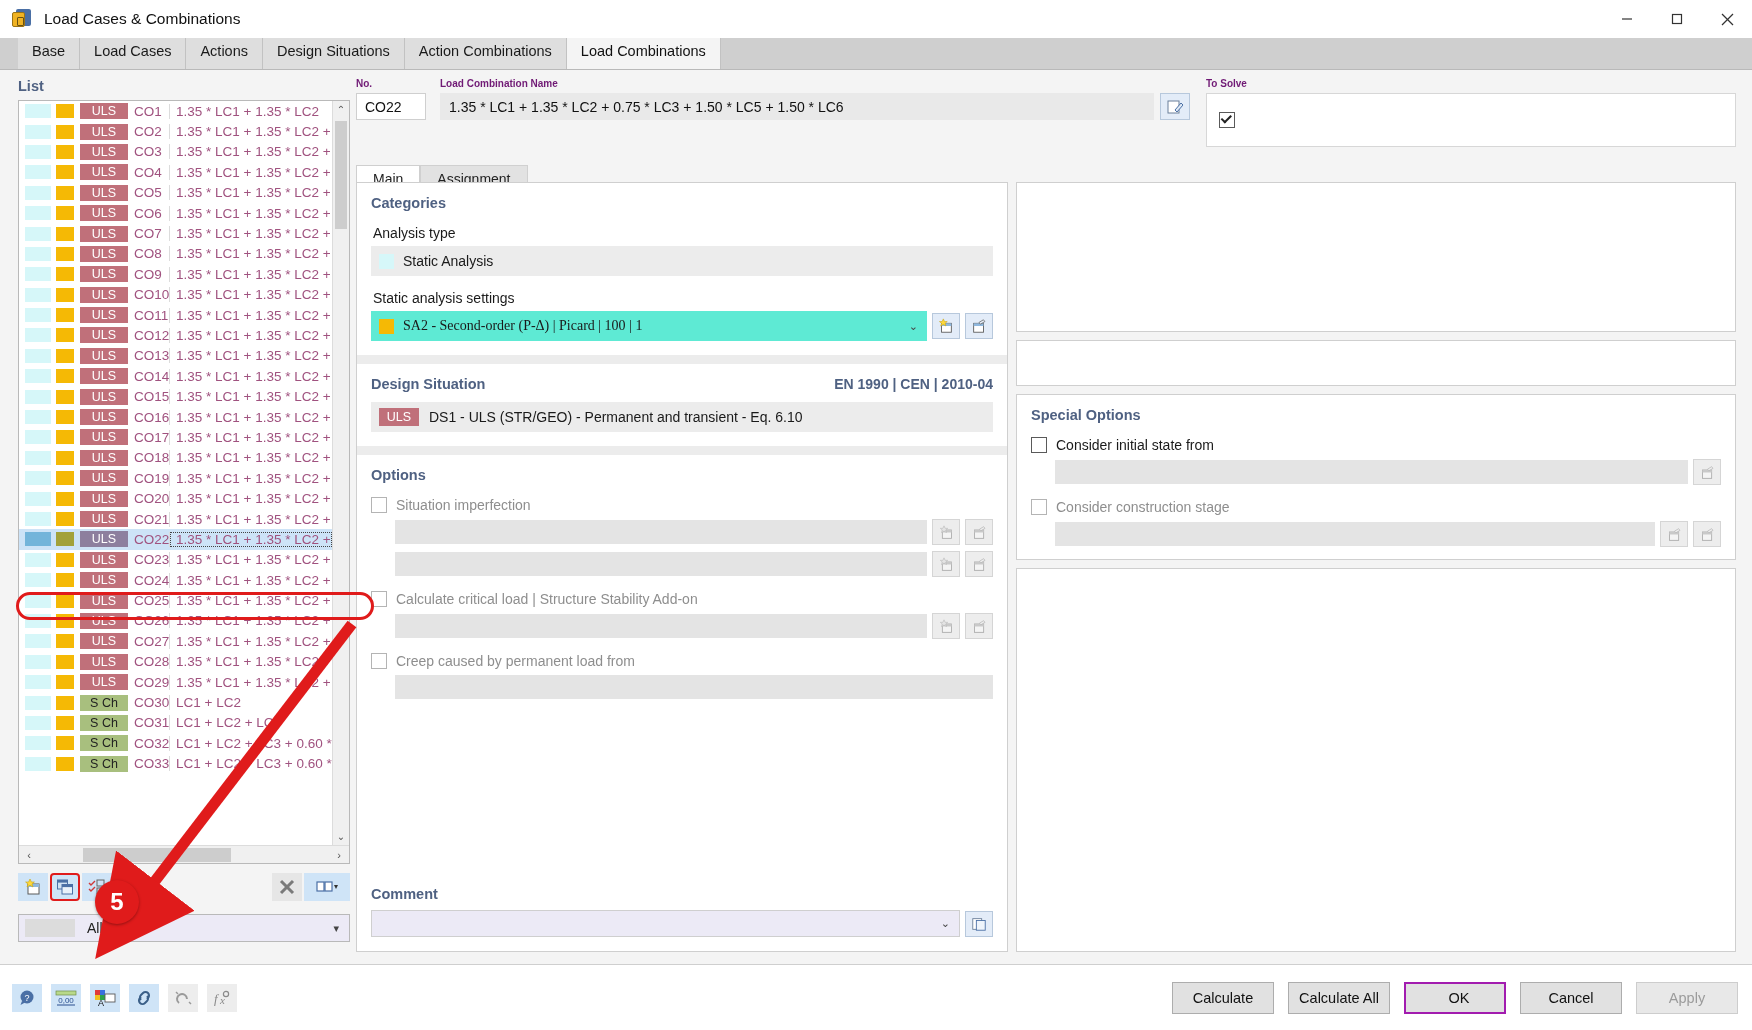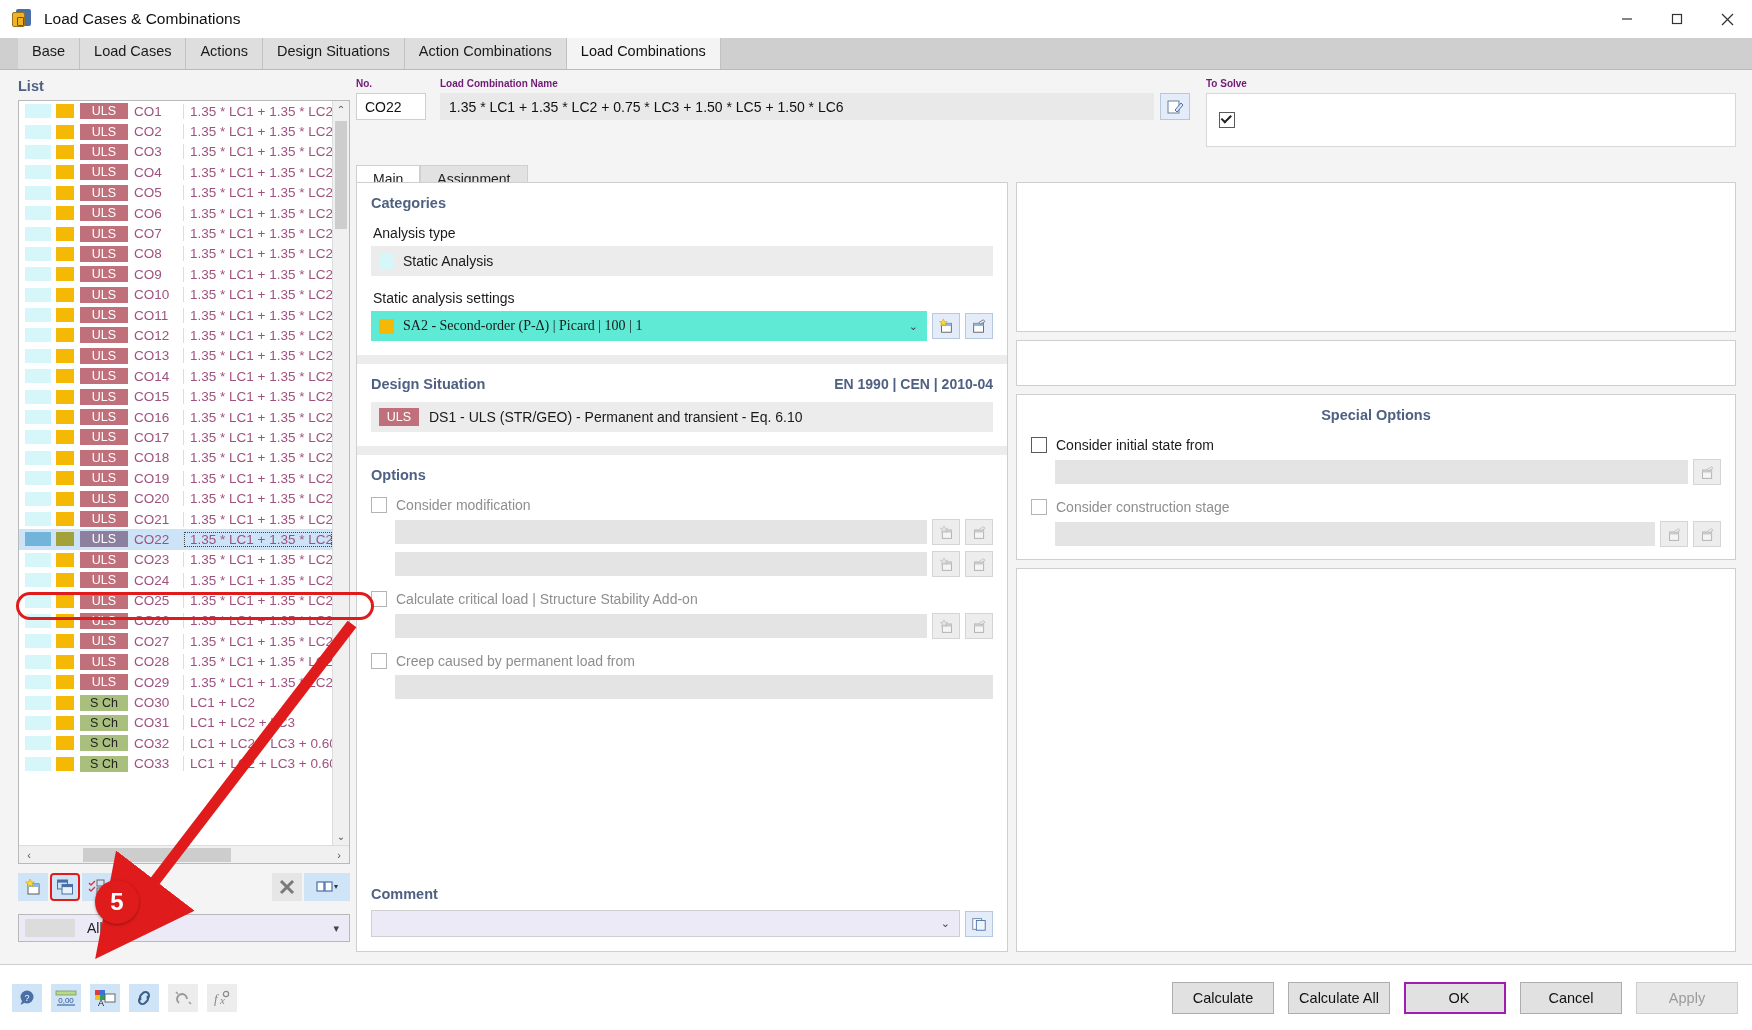--- a/index.html
+++ b/index.html
@@ -68,21 +68,21 @@
   .sw2{ width:18px; height:14px; background:#f5b905; flex:0 0 auto; margin-left:5px;}
   .row.sel .sw2{ background:#a2a13a; }
   .badge{
     margin-left:6px; width:48px; height:16px; line-height:16px; text-align:center;
     color:#fff; font-size:12.5px; flex:0 0 auto;
   }
   .badge.uls{ background:#c0707a; }
   .badge.sch{ background:#a8bf7e; color:#222; }
   .row.sel .badge.uls{ background:#8d7f9e; }
   .no{
-    width:56px; padding-left:6px; color:#a0527f; font-size:13.5px; flex:0 0 auto;
+    width:42px; padding-left:6px; color:#a0527f; font-size:13.5px; flex:0 0 auto;
     border-right:1px solid #dcdcdc; box-sizing:border-box;
   }
   .expr{
     padding-left:6px; color:#a0527f; font-size:13.5px; overflow:hidden;
     flex:1 1 auto;
   }
   .row.sel .expr{ outline:1px dotted #444; outline-offset:-1px; }
 
   .vscroll{
     position:absolute; right:0; top:0; width:17px; bottom:18px; background:#f0f0f0;
@@ -190,21 +190,21 @@
 
   .opt-line{ display:flex; align-items:center; margin-top:14px; }
   .opt-line .lbl{ margin-left:9px; font-size:14px; }
   .opt-line.disabled .lbl{ color:#8e8e8e; }
   .opt-field{ display:flex; align-items:center; margin-top:6px; padding-left:24px; }
   .opt-field .bar{ flex:1; height:24px; background:#e4e4e4; }
 
   .rp-box{ background:#fff; border:1px solid #cfcfcf; }
   .rp-1{ height:150px; }
   .rp-2{ height:46px; margin-top:8px; }
-  .rp-3{ margin-top:8px; padding:12px 14px;text-align:center; }
+  .rp-3{ margin-top:8px; padding:12px 14px; }
   .rp-4{ flex:1; margin-top:8px; }
 
   .comment-wrap{ position:absolute; left:0; right:0; bottom:0; padding:12px 14px 14px 14px; background:#fff;}
   .comment-combo{
     height:27px; background:#eceaf6; border:1px solid #cfcfcf; display:flex; align-items:center;
   }
   .comment-arrow{ margin-left:auto;margin-right:9px;color:#444;font-size:11px;}
 
   
   .footer{
@@ -672,21 +672,21 @@
         <div class="sep"></div>
 
         <div class="group" style="padding-bottom:4px;">
           <div class="group-head">
               <div class="group-title">Options</div>
             </div>
           <div id="optionslist">
               <div>
                 <div class="opt-line disabled">
                   <span class="cb dim"></span>
-                  <span class="lbl">Consider modification</span>
+                  <span class="lbl">Situation imperfection</span>
                 </div>
                 <div class="opt-field">
                   <div class="bar"></div>
                   <div class="sq-btn dim">
                     <svg width="15" height="15" viewBox="0 0 18 18">
                       <rect x="4" y="6" width="11" height="10" fill="#f4f4f4" stroke="#a8a8a8" stroke-width="1"></rect>
                       <rect x="4" y="6" width="11" height="3" fill="#c9c9c9"></rect>
                       <polygon points="6,1 7.4,4 10.4,4 8,6 9,9 6,7.2 3,9 4,6 1.6,4 4.6,4" fill="#e4e4e4" stroke="#b0b0b0" stroke-width=".6"></polygon>
                     </svg>
                   </div>

